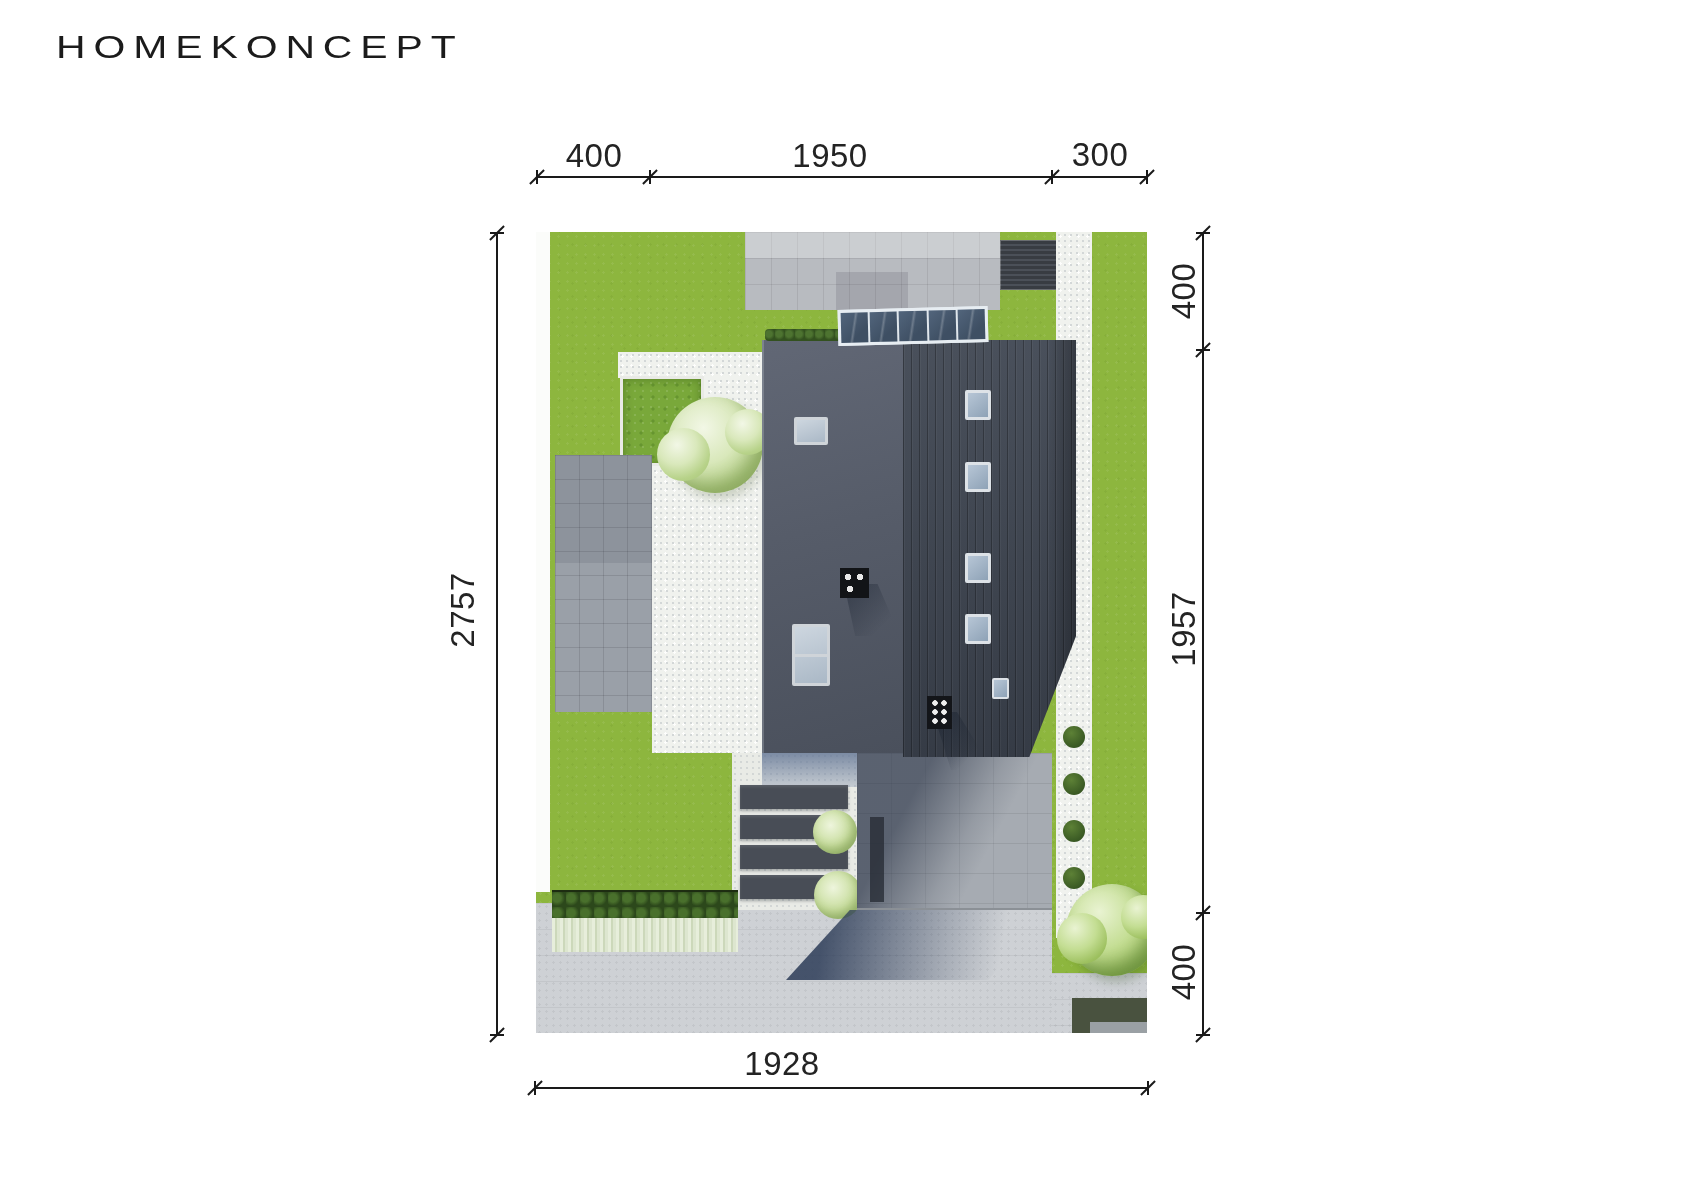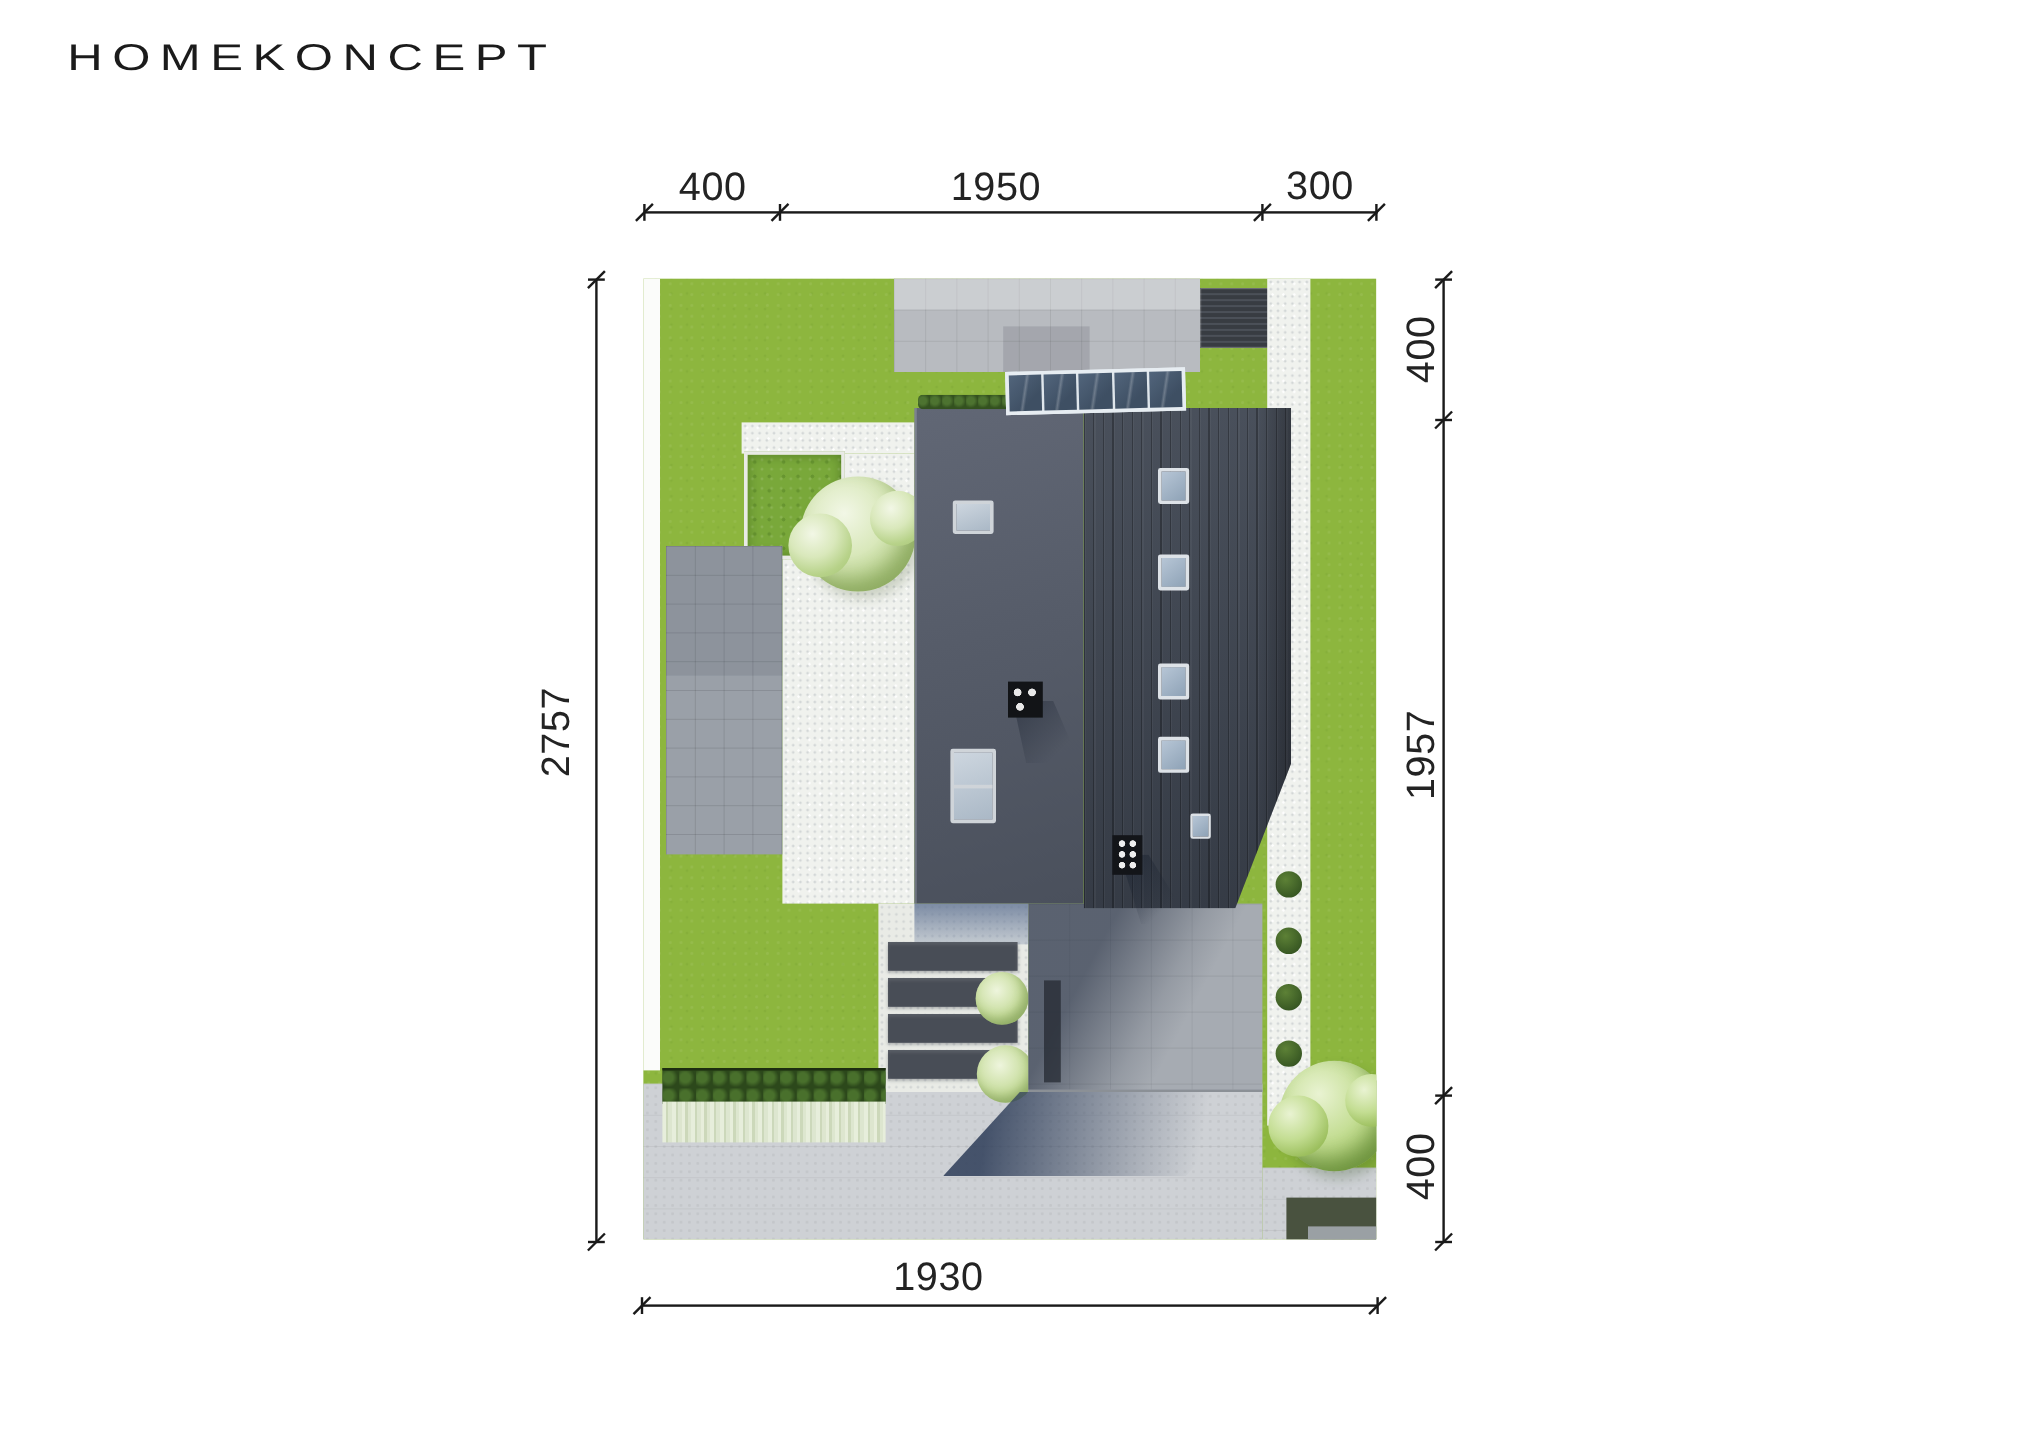--- a/index.html
+++ b/index.html
@@ -267,16 +267,16 @@
     <span class="dim-label rot" style="left:1184px;top:629px;">1957</span>
     <span class="dim-label rot" style="left:1184px;top:972px;">400</span>
   </div>
 
   <div>
     <div class="dline" style="left:535px;top:1087px;width:613px;height:2px;"></div>
     <i class="tick" style="left:534px;top:1078px;"></i>
       <i class="stub-v" style="left:534px;top:1081px;"></i>
     <i class="tick" style="left:1147px;top:1078px;"></i>
       <i class="stub-v" style="left:1147px;top:1081px;"></i>
-    <span class="dim-label" style="left:782px;top:1064px;">1930</span>
+    <span class="dim-label" style="left:782px;top:1064px;">1928</span>
   </div>
 
 </div>
 
 </body></html>

